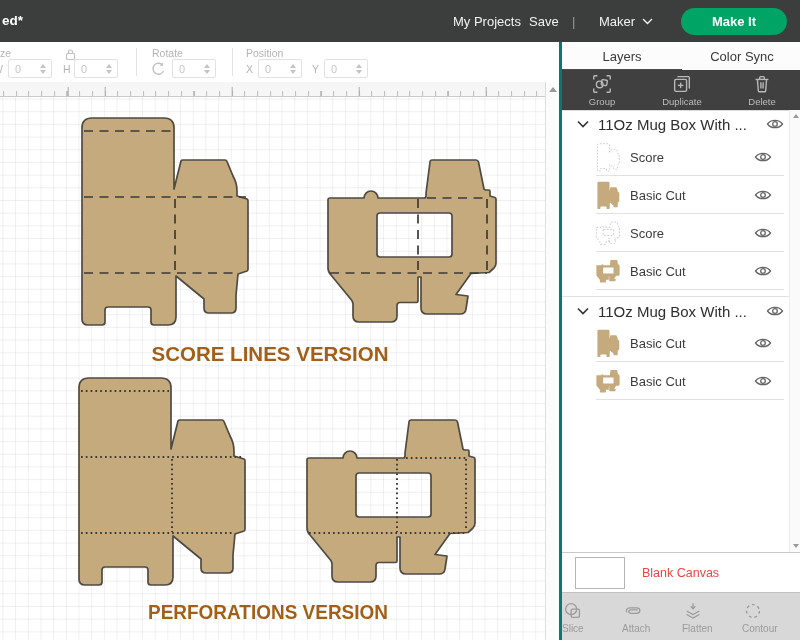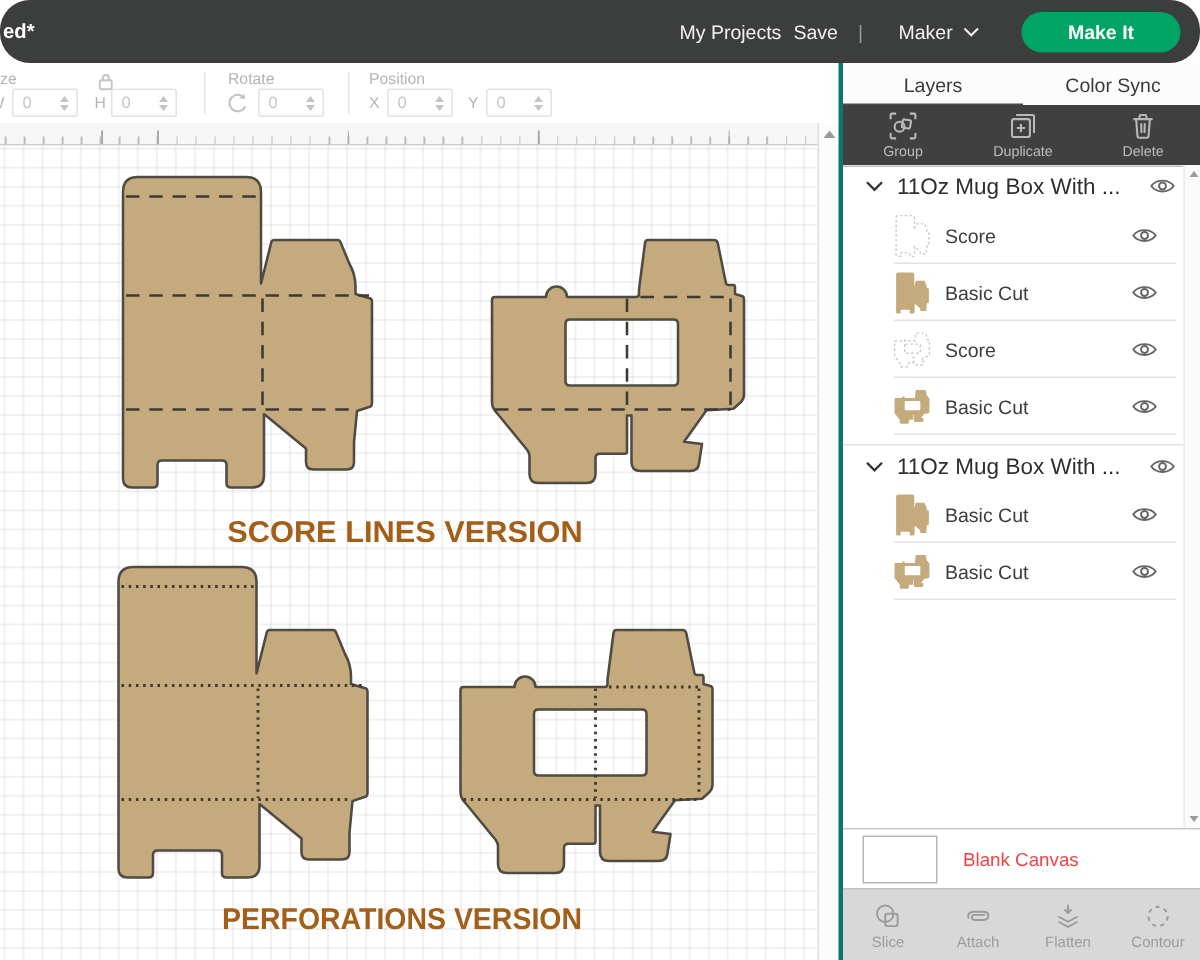--- a/index.html
+++ b/index.html
@@ -1,21 +1,21 @@
 <!DOCTYPE html>
 <html><head>
 <meta charset="utf-8">
 <style>
   html,body{margin:0;padding:0;}
   #app{position:relative;width:800px;height:640px;overflow:hidden;background:#fff;
        font-family:"Liberation Sans",sans-serif;-webkit-font-smoothing:antialiased;}
   .abs{position:absolute;}
 
   
-  #topbar{left:0;top:0;width:800px;height:42px;background:#3b3e3d;border-radius:20px;}
+  #topbar{left:0;top:0;width:800px;height:42px;background:#3b3e3d;}
   #projTitle{left:2px;top:13px;color:#fff;font-size:13.5px;font-weight:600;}
   .nav{top:0;height:42px;display:flex;align-items:center;color:#f2f2f2;font-size:13px;}
   #navMyProjects{left:453px;} #navSave{left:529px;}
   #navDiv{left:572px;color:#9a9a9a;}
   #navMachine{left:599px;display:flex;align-items:center;gap:7px;}
   #makeItBtn{left:681px;top:8px;width:106px;height:27px;background:#00a465;border-radius:15px;
              color:#fff;font-size:13px;font-weight:700;display:flex;align-items:center;justify-content:center;}
 
   
   #editbar{left:0;top:42px;width:559px;height:40px;background:#fff;border-bottom:1px solid #cfcfcf;}
@@ -73,21 +73,21 @@
   
   #pscroll{left:227px;top:68px;width:13px;height:442px;background:#fafafa;border-left:1px solid #ececec;box-sizing:border-box;}
   #pscroll .up{position:absolute;left:3px;top:4px;width:0;height:0;border-left:3.5px solid transparent;border-right:3.5px solid transparent;border-bottom:4.5px solid #9a9a9a;}
   #pscroll .dn{position:absolute;left:3px;bottom:4px;width:0;height:0;border-left:3.5px solid transparent;border-right:3.5px solid transparent;border-top:4.5px solid #9a9a9a;}
 
   #blankRow{left:0;top:510px;width:240px;height:40px;border-top:1px solid #c9c9c9;background:#fff;}
   #swatch{position:absolute;left:13px;top:4px;width:50px;height:32px;background:#fff;border:1px solid #b5b5b5;box-sizing:border-box;}
   #blankLbl{position:absolute;left:80px;top:13px;font-size:12.5px;color:#ef4444;}
 
   #tools{left:0;top:550px;width:240px;height:48px;background:#d8d8d8;border-top:1px solid #c2c2c2;display:flex;box-sizing:border-box;}
-  .tool{flex:1;display:flex;flex-direction:column;align-items:center;justify-content:center;gap:1px;}
+  .tool{flex:1;display:flex;flex-direction:column;justify-content:center;gap:1px;}
   .tool .lbl{font-size:10px;color:#9b9b9b;}
 </style>
 </head>
 <body>
 
 <div id="app">
 
   <svg width="0" height="0" style="position:absolute">
     <defs>
       <path id="pA" d="M82,128 Q82,118 92,118 L164,118 Q174,118 174,128 L174,189

